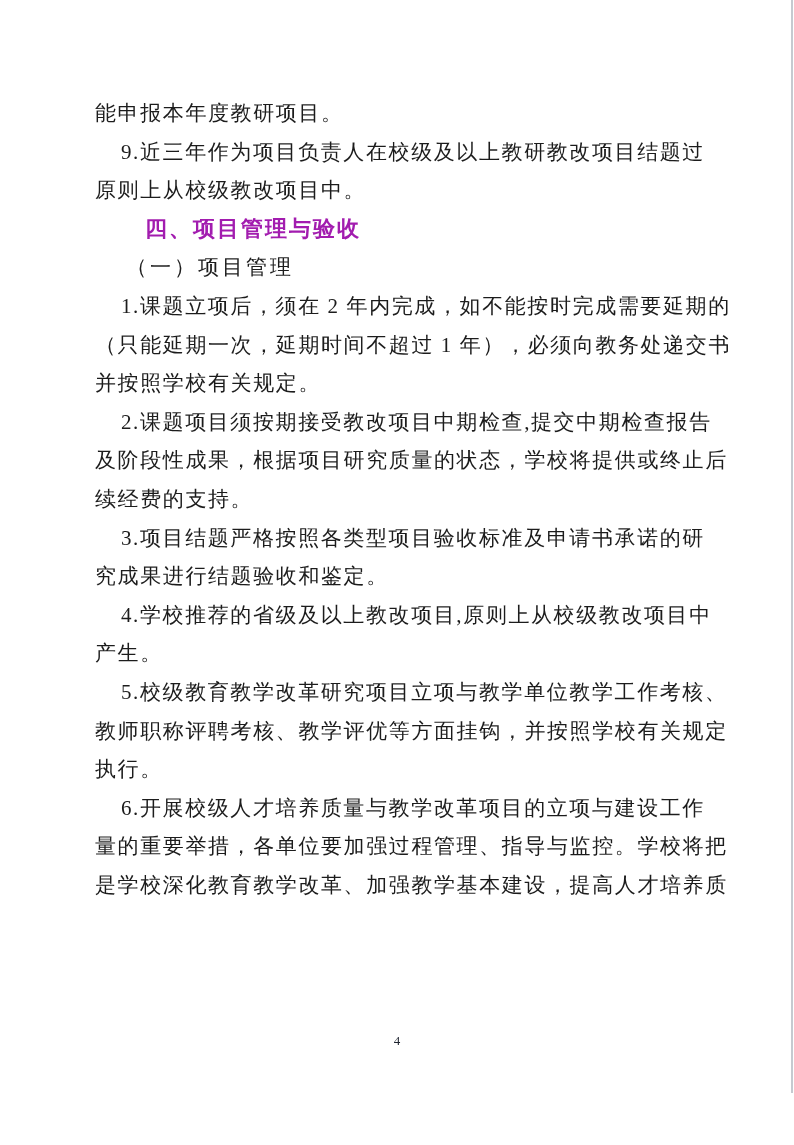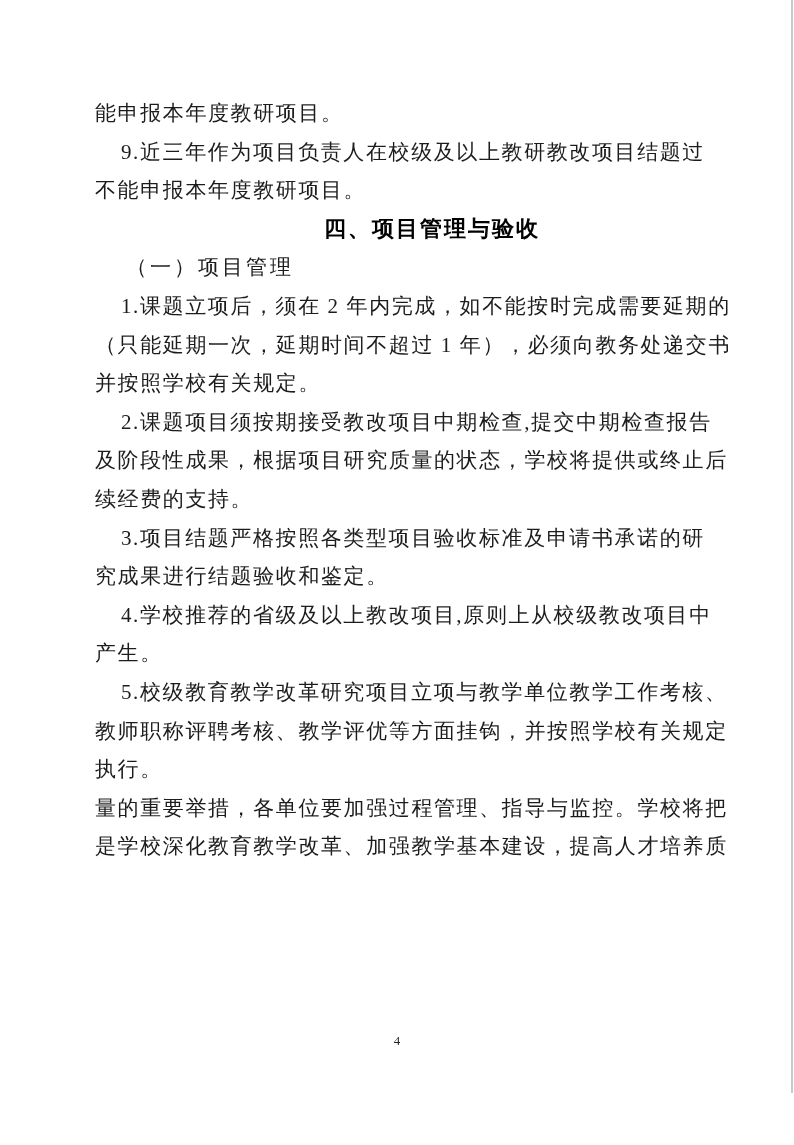--- a/index.html
+++ b/index.html
@@ -46,22 +46,21 @@
   }
   .line.first {
     padding-left: 26px;
   }
   .line.h1 {
     padding-left: 50px;
     font-family: "Liberation Sans", sans-serif;
     font-weight: 700;
     font-size: 22px;
     letter-spacing: 2px;
-    color: #000000;
-    text-align: center;
+    color: #a21caf;
   }
   .line.h2 {
     padding-left: 31px;
     font-family: "Liberation Serif", serif;
     font-size: 21px;
     letter-spacing: 3px;
   }
   .page-number {
     position: absolute;
     left: 0;
@@ -87,36 +86,37 @@
 </style>
 </head>
 <body>
 
 <div class="viewport">
   <div class="page">
 
     <div class="text-block">
       <div class="line">能申报本年度教研项目。</div>
       <div class="line first">9.近三年作为项目负责人在校级及以上教研教改项目结题过</div>
-      <div class="line">不能申报本年度教研项目。</div>
+      <div class="line">原则上从校级教改项目中。</div>
       <div class="line h1">四、项目管理与验收</div>
       <div class="line h2">（一）项目管理</div>
       <div class="line first">1.课题立项后，须在 2 年内完成，如不能按时完成需要延期的</div>
       <div class="line">（只能延期一次，延期时间不超过 1 年），必须向教务处递交书</div>
       <div class="line">并按照学校有关规定。</div>
       <div class="line first">2.课题项目须按期接受教改项目中期检查,提交中期检查报告</div>
       <div class="line">及阶段性成果，根据项目研究质量的状态，学校将提供或终止后</div>
       <div class="line">续经费的支持。</div>
       <div class="line first">3.项目结题严格按照各类型项目验收标准及申请书承诺的研</div>
       <div class="line">究成果进行结题验收和鉴定。</div>
       <div class="line first">4.学校推荐的省级及以上教改项目,原则上从校级教改项目中</div>
       <div class="line">产生。</div>
       <div class="line first">5.校级教育教学改革研究项目立项与教学单位教学工作考核、</div>
       <div class="line">教师职称评聘考核、教学评优等方面挂钩，并按照学校有关规定</div>
       <div class="line">执行。</div>
+      <div class="line first">6.开展校级人才培养质量与教学改革项目的立项与建设工作</div>
       <div class="line">量的重要举措，各单位要加强过程管理、指导与监控。学校将把</div>
       <div class="line">是学校深化教育教学改革、加强教学基本建设，提高人才培养质</div>
     </div>
 
     <div class="page-number">4</div>
 
     <div class="page-right-edge"></div>
   </div>
 
   <div class="page-gap"></div>

